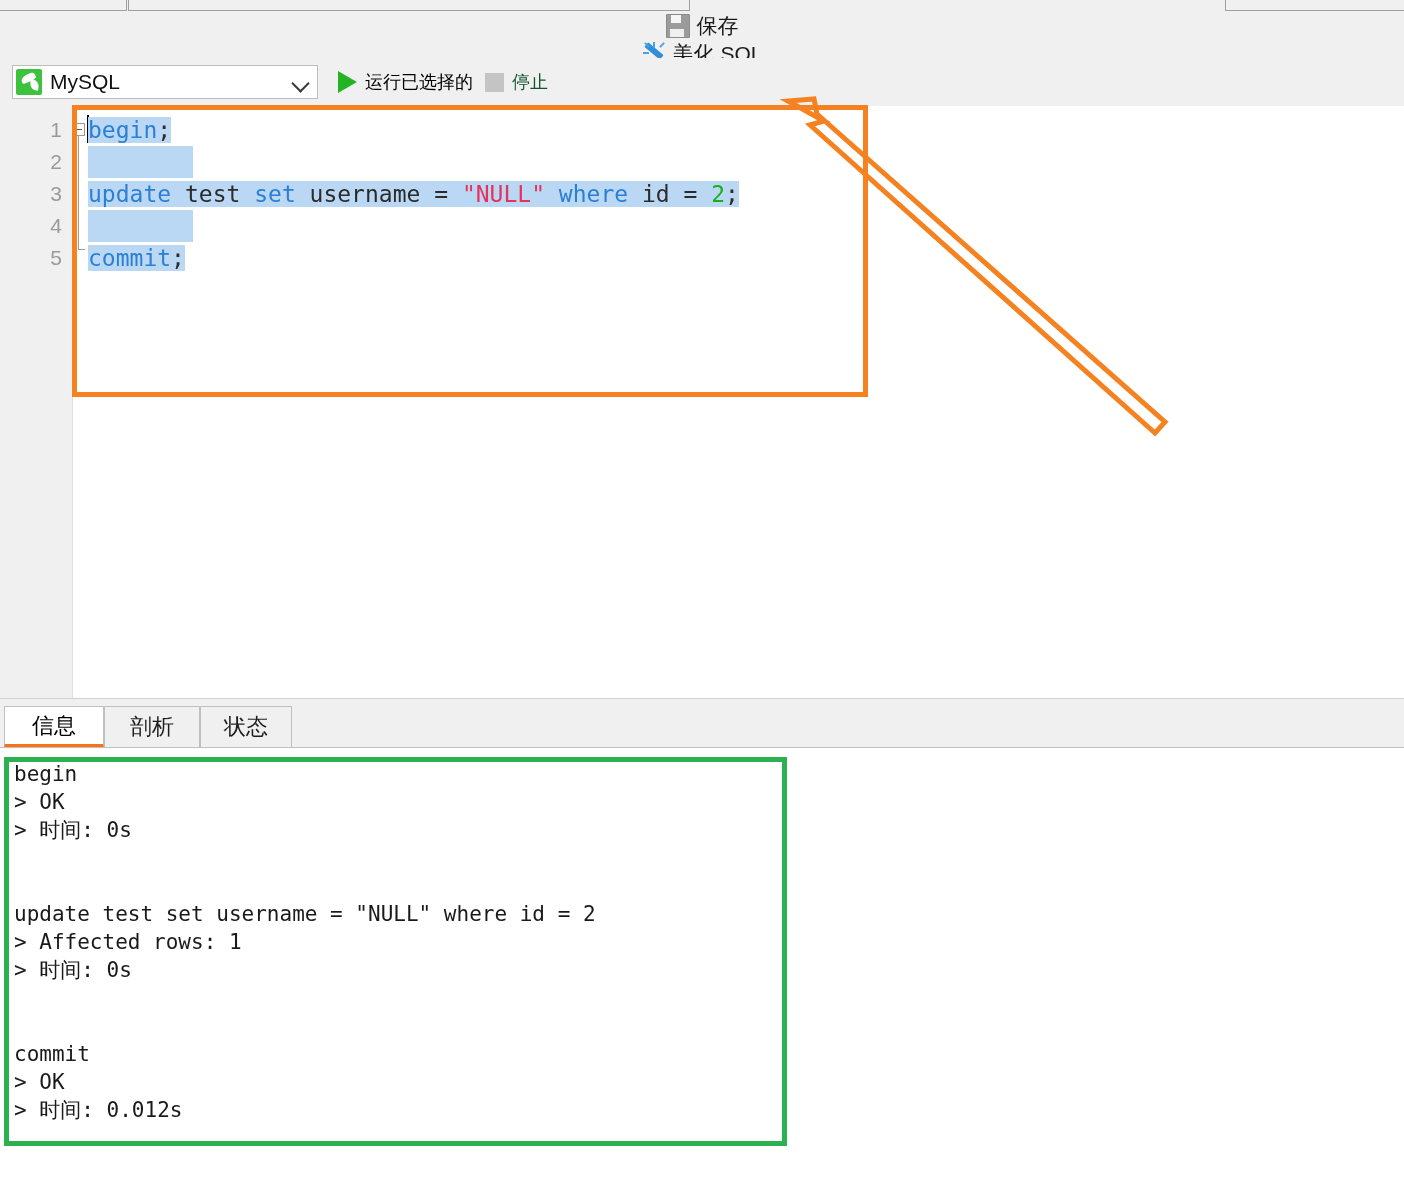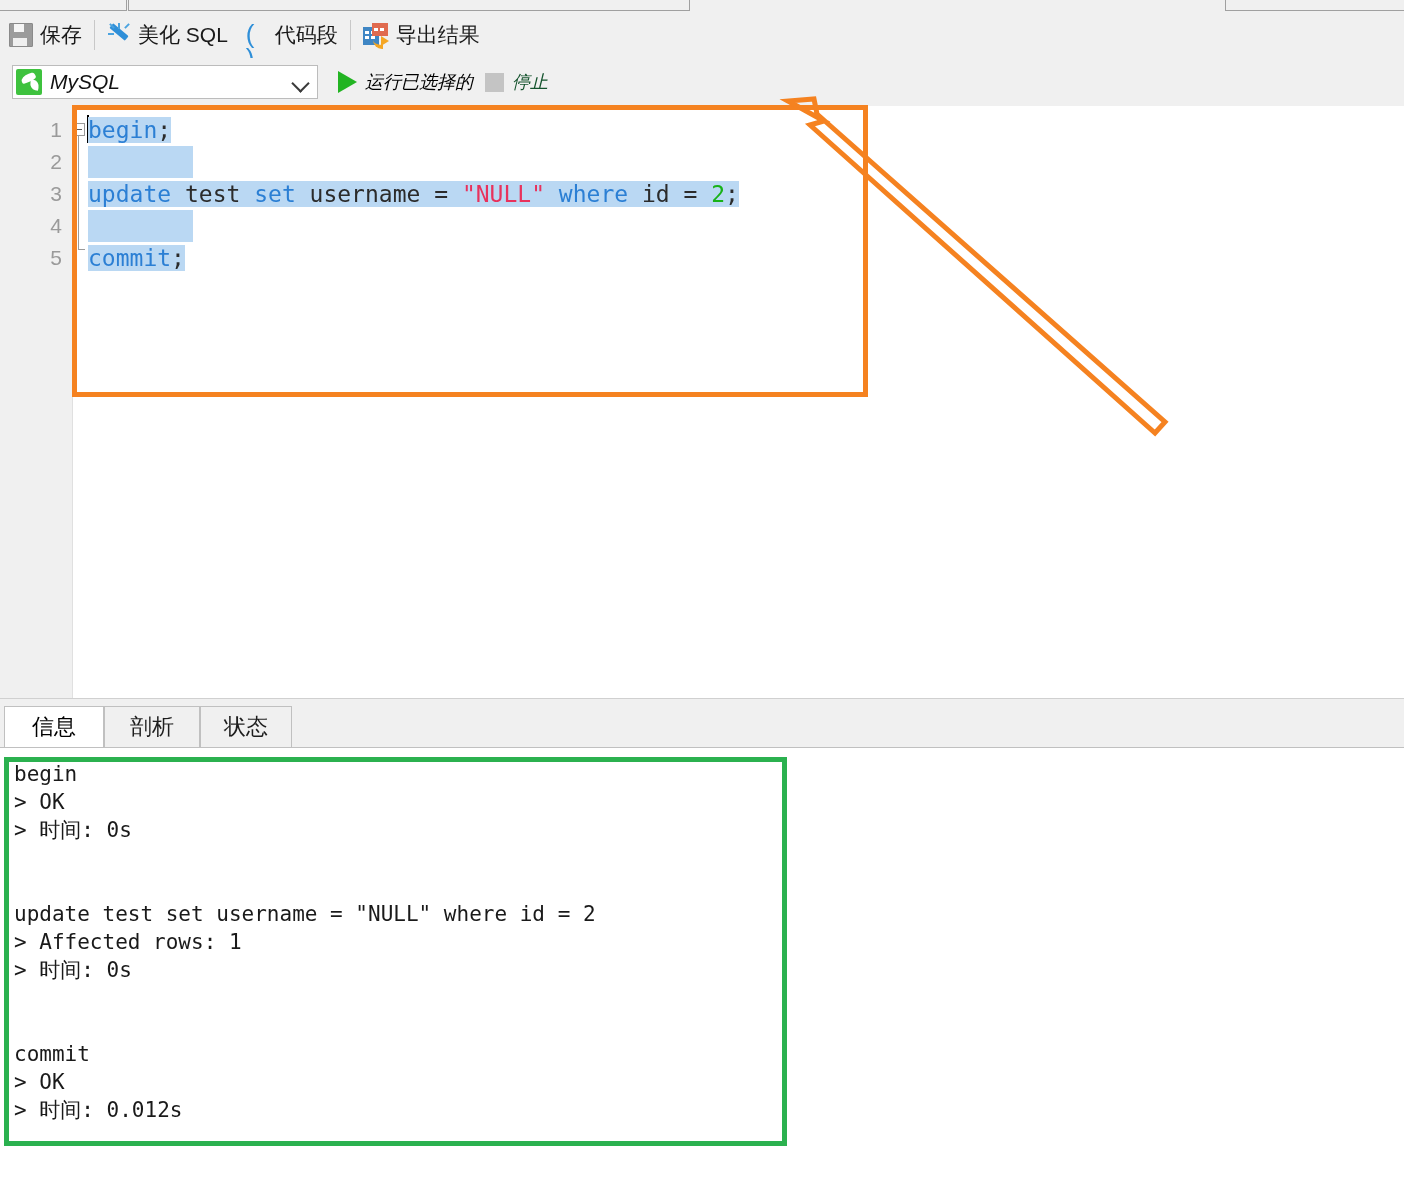--- a/index.html
+++ b/index.html
@@ -14,21 +14,21 @@
 
   
   .tabstrip{position:absolute;left:0;top:0;width:1404px;height:12px;background:#f0f0f0;}
   .tabstrip .seg{position:absolute;top:0;height:11px;border-bottom:1px solid #a0a0a0;box-sizing:border-box;}
   .tabstrip .seg.s1{left:0;width:127px;border-right:1px solid #a0a0a0;}
   .tabstrip .seg.s2{left:128px;width:562px;border-left:1px solid #a0a0a0;border-right:1px solid #a0a0a0;}
   .tabstrip .seg.s3{left:1225px;width:179px;border-left:1px solid #a0a0a0;}
 
   
   .toolbar{position:absolute;left:0;top:12px;width:1404px;height:46px;background:#f0f0f0;
-           display:flex;align-items:center;}
+           display:flex;align-items:center;flex-direction:column;}
   .tb-item{display:flex;align-items:center;height:46px;padding:0 9px;cursor:default;}
   .tb-item .lbl{font-size:21px;color:#1a1a1a;margin-left:7px;white-space:nowrap;}
   .tb-sep{width:1px;height:30px;background:#c8c8c8;margin:0 3px;}
 
   .ico{display:inline-block;position:relative;flex:0 0 auto;}
 
   
   .ico-save{width:22px;height:22px;background:#9b9b9b;border:1px solid #8a8a8a;border-radius:1px;}
   .ico-save:before{content:"";position:absolute;left:4px;top:0px;width:10px;height:8px;background:#f5f5f5;}
   .ico-save:after{content:"";position:absolute;left:3px;top:12px;width:14px;height:8px;background:#efefef;
@@ -59,21 +59,21 @@
   .ico-export .red{position:absolute;left:9px;top:0px;width:16px;height:13px;background:#e06a4e;}
   .ico-export .red i{position:absolute;background:#ffffff;}
   .ico-export .red i:nth-child(1){left:2px;top:5px;width:4px;height:3px;}
   .ico-export .red i:nth-child(2){left:8px;top:5px;width:4px;height:3px;}
   .ico-export .arr{position:absolute;left:10px;top:12px;width:10px;height:10px;
         border-bottom:4px solid #f5a623;border-right:0;border-radius:0 0 0 9px;}
   .ico-export .arrh{position:absolute;left:18px;top:13px;width:0;height:0;
         border-left:8px solid #f5a623;border-top:5px solid transparent;border-bottom:5px solid transparent;}
 
   
-  .selrow{position:absolute;left:0;top:58px;width:1404px;height:48px;background:#f0f0f0;display:flex;align-items:center;font-style:italic;}
+  .selrow{position:absolute;left:0;top:58px;width:1404px;height:48px;background:#f0f0f0;display:flex;align-items:center;}
   .combo{height:34px;background:#ffffff;border:1px solid #bcbcbc;display:flex;align-items:center;
          box-sizing:border-box;position:relative;}
   .combo .txt{font-size:21px;color:#111;margin-left:8px;}
   .combo .chev{position:absolute;right:10px;top:11px;width:11px;height:11px;
      border-left:2px solid #3a3a3a;border-bottom:2px solid #3a3a3a;transform:rotate(-45deg);}
   #combo-connection{margin-left:12px;width:306px;}
   #combo-database{margin-left:8px;width:306px;}
   .ico-mysql{width:26px;height:26px;background:#3ec23e;margin-left:3px;position:relative;border-radius:2px;}
   .ico-mysql:before{content:"";position:absolute;left:5px;top:5px;width:15px;height:8px;background:#ffffff;
      border-radius:60% 20% 70% 10%/70% 60% 40% 30%;transform:rotate(-18deg);}
@@ -119,21 +119,21 @@
   .foldbox:after{content:"";position:absolute;left:2px;top:5px;width:7px;height:1px;background:#5a5a5a;}
   .foldline{position:absolute;width:1px;background:#9a9a9a;}
   .foldfoot{position:absolute;height:1px;background:#9a9a9a;}
 
   
   .divider{position:absolute;left:0;top:698px;width:1404px;height:8px;background:#f0f0f0;border-top:1px solid #d0d0d0;}
   .tabsrow{position:absolute;left:0;top:706px;width:1404px;height:42px;background:#f0f0f0;}
   .tabsrow .under{position:absolute;left:0;bottom:0;width:1404px;height:1px;background:#c0c0c0;}
   .tab{position:absolute;top:0;height:42px;box-sizing:border-box;display:flex;align-items:center;justify-content:center;
        font-size:22px;color:#1d1d1d;border:1px solid #c0c0c0;background:#f0f0f0;}
-  .tab.active{background:#ffffff;border-bottom:1px solid #f97316;color:#000;}
+  .tab.active{background:#ffffff;border-bottom:4px solid #f97316;color:#000;}
   #tab-info{left:4px;width:100px;}
   #tab-profile{left:104px;width:96px;}
   #tab-status{left:200px;width:92px;}
 
   .logpane{position:absolute;left:0;top:748px;width:1404px;height:433px;background:#ffffff;}
   .logtext{position:absolute;left:14px;top:12px;white-space:pre;
            font-family:"DejaVu Sans Mono","Liberation Mono",monospace;font-size:21px;line-height:28px;color:#1a1a1a;}
 
   
   .annot{position:absolute;pointer-events:none;}

